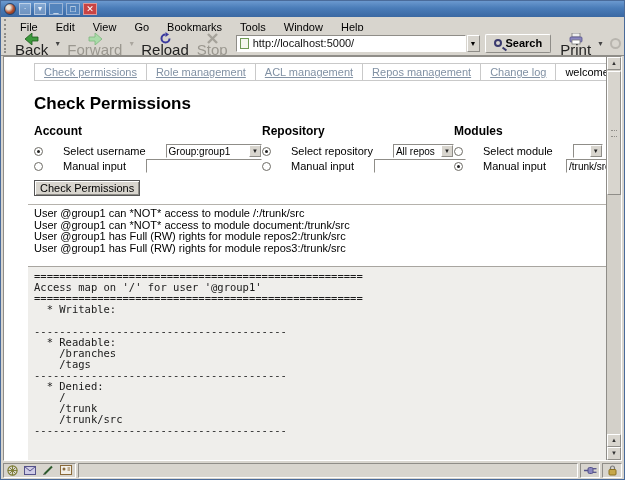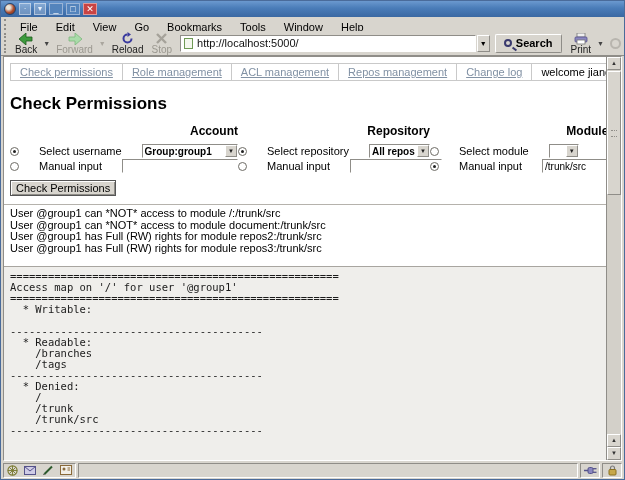--- a/index.html
+++ b/index.html
@@ -28,21 +28,21 @@
   .menubar { position:absolute; top:16px; left:0; right:0; height:20px; background:#d8d5ce;
     display:flex; align-items:center; gap:0; border-bottom:1px solid #c2bfb8; }
   .grippy { width:4px; height:80%; margin:0 3px; border-left:2px dotted #8f8d88; flex:none; }
   .menu-item { padding:1px 9px; font-size:11px; white-space:nowrap; }
   .menu-item u { text-decoration:underline; }
 
   
   .toolbar { position:absolute; top:30px; left:0; right:0; height:25px; background:#d8d5ce;
     display:flex; align-items:center; border-bottom:1px solid #8f8d88; padding-right:3px; }
   .tbtn { display:flex; flex-direction:column; align-items:center; justify-content:center;
-    font-size:10px; color:#222; padding:0 4px; height:24px; line-height:9px; flex:none; }
+    font-size:15px; color:#222; padding:0 4px; height:24px; line-height:9px; flex:none; }
   .tbtn .ico { height:13px; display:flex; align-items:center; }
   .tbtn.disabled { color:#9a978f; }
   .caret { font-size:7px; color:#444; padding:0 2px; flex:none; }
   .caret.disabled { color:#aaa69e; }
   .urlbar { flex:1; height:17px; background:#fff; border:1px solid;
     border-color:#8f8d88 #fff #fff #8f8d88; display:flex; align-items:center;
     margin:0 1px 0 4px; padding:0 3px; gap:4px; min-width:0; }
   .urlbar .page-ico { width:9px; height:11px; background:#f4f7ee; border:1px solid #6f9a55; flex:none; }
   .url-text { font-size:11px; color:#111; white-space:nowrap; overflow:hidden; }
   .url-drop { width:13px; height:17px; background:#d8d5ce; border:1px solid;
@@ -53,47 +53,47 @@
   .mag { width:8px; height:8px; border:2px solid #3a3a6e; border-radius:50%; position:relative; flex:none; }
   .mag::after { content:""; position:absolute; width:5px; height:2px; background:#3a3a6e;
     transform:rotate(40deg); left:6px; top:7px; }
   .throbber { width:11px; height:11px; border:2px solid #b8b5ae; border-radius:50%; margin-left:4px; flex:none; }
 
   svg { display:block; }
 
   
   .content { position:absolute; top:55px; left:2px; right:2px; bottom:18px;
     border:1px solid; border-color:#8f8d88 #fff #fff #8f8d88; background:#fff; display:flex; }
-  .page { flex:1; overflow:hidden; background:#fff; position:relative; }
+  .page { flex:1; overflow:hidden; background:#fff; position:relative;padding-left:24px; }
   .page-inner { padding:5px 6px 0 6px; }
 
   
   .navrow { display:inline-flex; border:1px solid #c9c9c9; margin-top:1px; }
   .navcell { padding:2px 9px; border-right:1px solid #c9c9c9; font-size:11px; white-space:nowrap; }
   .navcell:last-child { border-right:none; }
   .navlink { color:#8191a4; text-decoration:underline; }
   .navplain { color:#000; }
 
   h1.page-title { font-size:17px; font-weight:bold; margin:13px 0 10px 0; color:#000; }
 
   
   .form-cols { display:flex; margin-top:8px; }
   .fcol { flex:none; }
   .fcol.account { width:228px; }
   .fcol.repository { width:192px; }
   .fcol.modules { width:185px; }
-  .fcol-header { text-align:right; font-weight:bold; font-size:12px; margin-bottom:6px; }
+  .fcol-header { text-align:left; font-weight:bold; font-size:12px; margin-bottom:6px; }
   .frow { display:flex; align-items:center; gap:20px; height:14px; margin-bottom:1px; white-space:nowrap; }
   .radio { width:9px; height:9px; border-radius:50%; border:1px solid #6e6c66; background:#fff;
     position:relative; flex:none; }
   .radio.checked::after { content:""; position:absolute; left:2px; top:2px; width:3px; height:3px;
     border-radius:50%; background:#222; }
   .flabel { font-size:11px; }
   .fakeselect { height:14px; background:#fff; border:1px solid; border-color:#8f8d88 #fff #fff #8f8d88;
-    display:flex; align-items:center; font-size:10px; padding-left:2px; position:relative;font-weight:bold; }
+    display:flex; align-items:center; font-size:10px; padding-left:2px; position:relative; }
   .fakeselect .sel-arrow { position:absolute; right:0; top:0; bottom:0; width:12px; background:#d8d5ce;
     border:1px solid; border-color:#fff #8f8d88 #8f8d88 #fff; font-size:6px; text-align:center; line-height:11px; color:#222; }
   .textinput { height:14px; background:#fff; border:1px solid; border-color:#8f8d88 #fff #fff #8f8d88;
     font-size:10px; padding:0 2px; font-family:"Liberation Sans","DejaVu Sans",sans-serif; }
   .submit-btn { margin:6px 0 0 0; font-size:11px; padding:1px 5px; background:#d8d5ce;
     border:1px solid #555; box-shadow:inset 1px 1px 0 #fff, inset -1px -1px 0 #8f8d88; }
 
   hr.rule { border:none; border-top:1px solid #b5b2ac; margin:8px -6px 3px -6px; }
 
   .results { margin-top:2px; }

